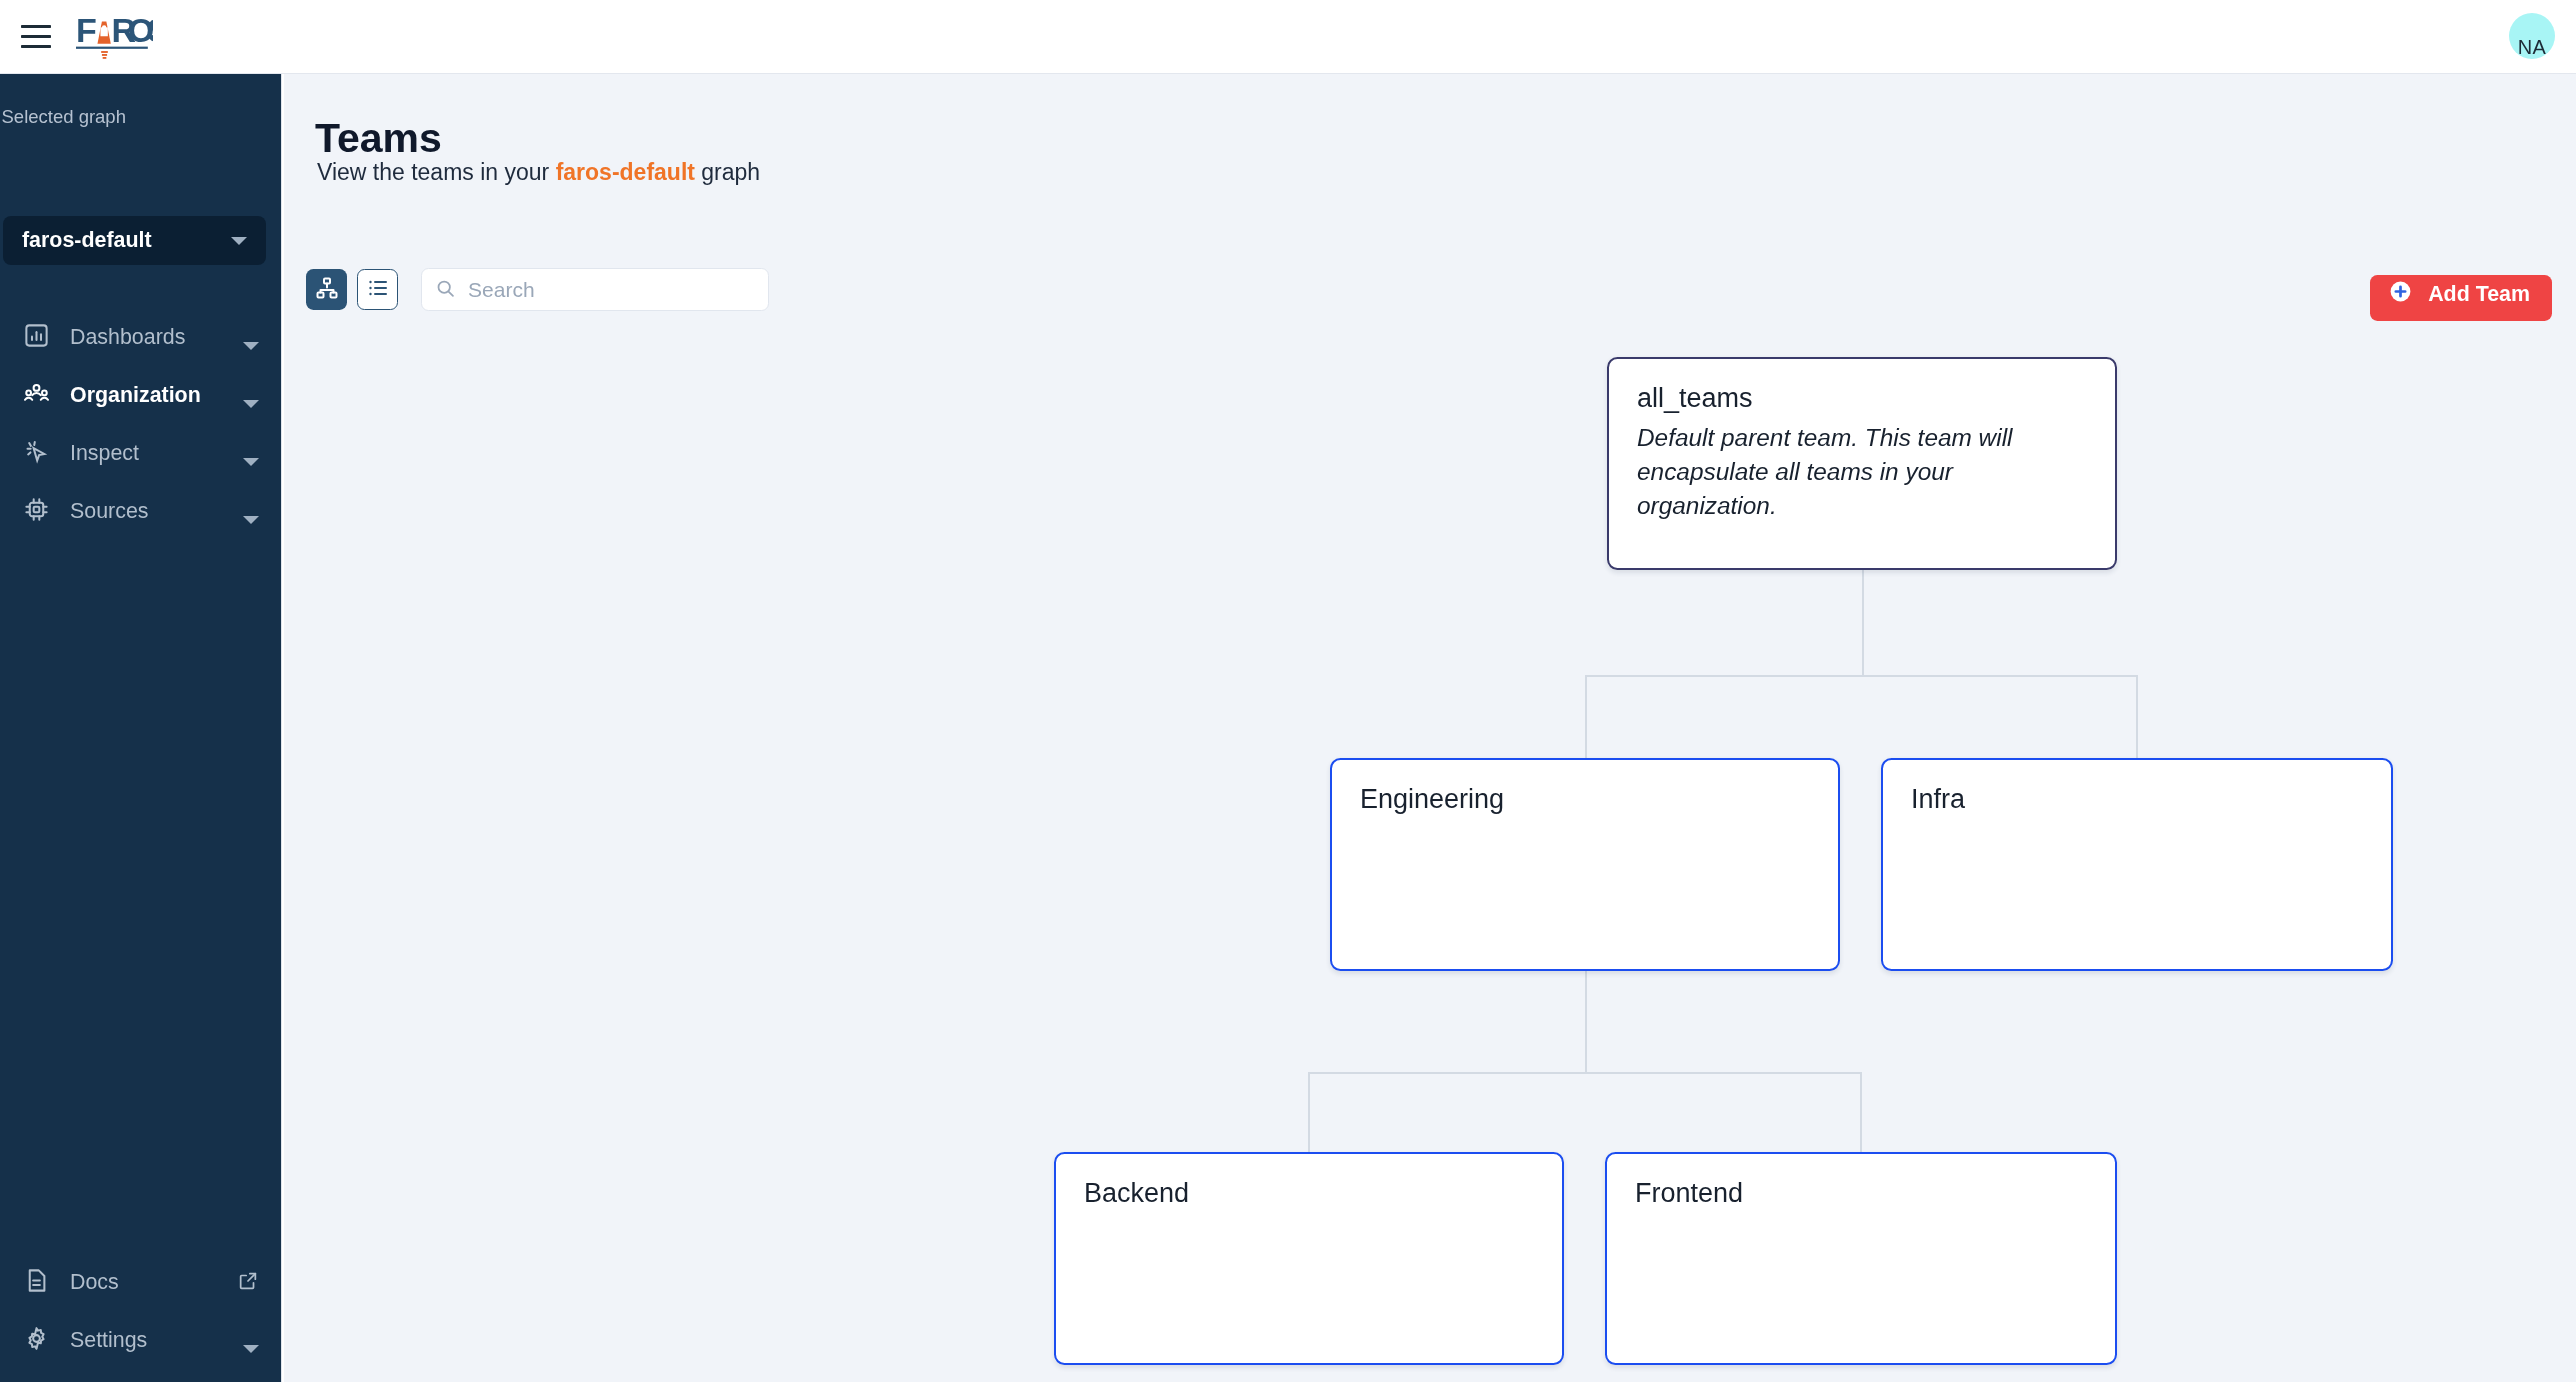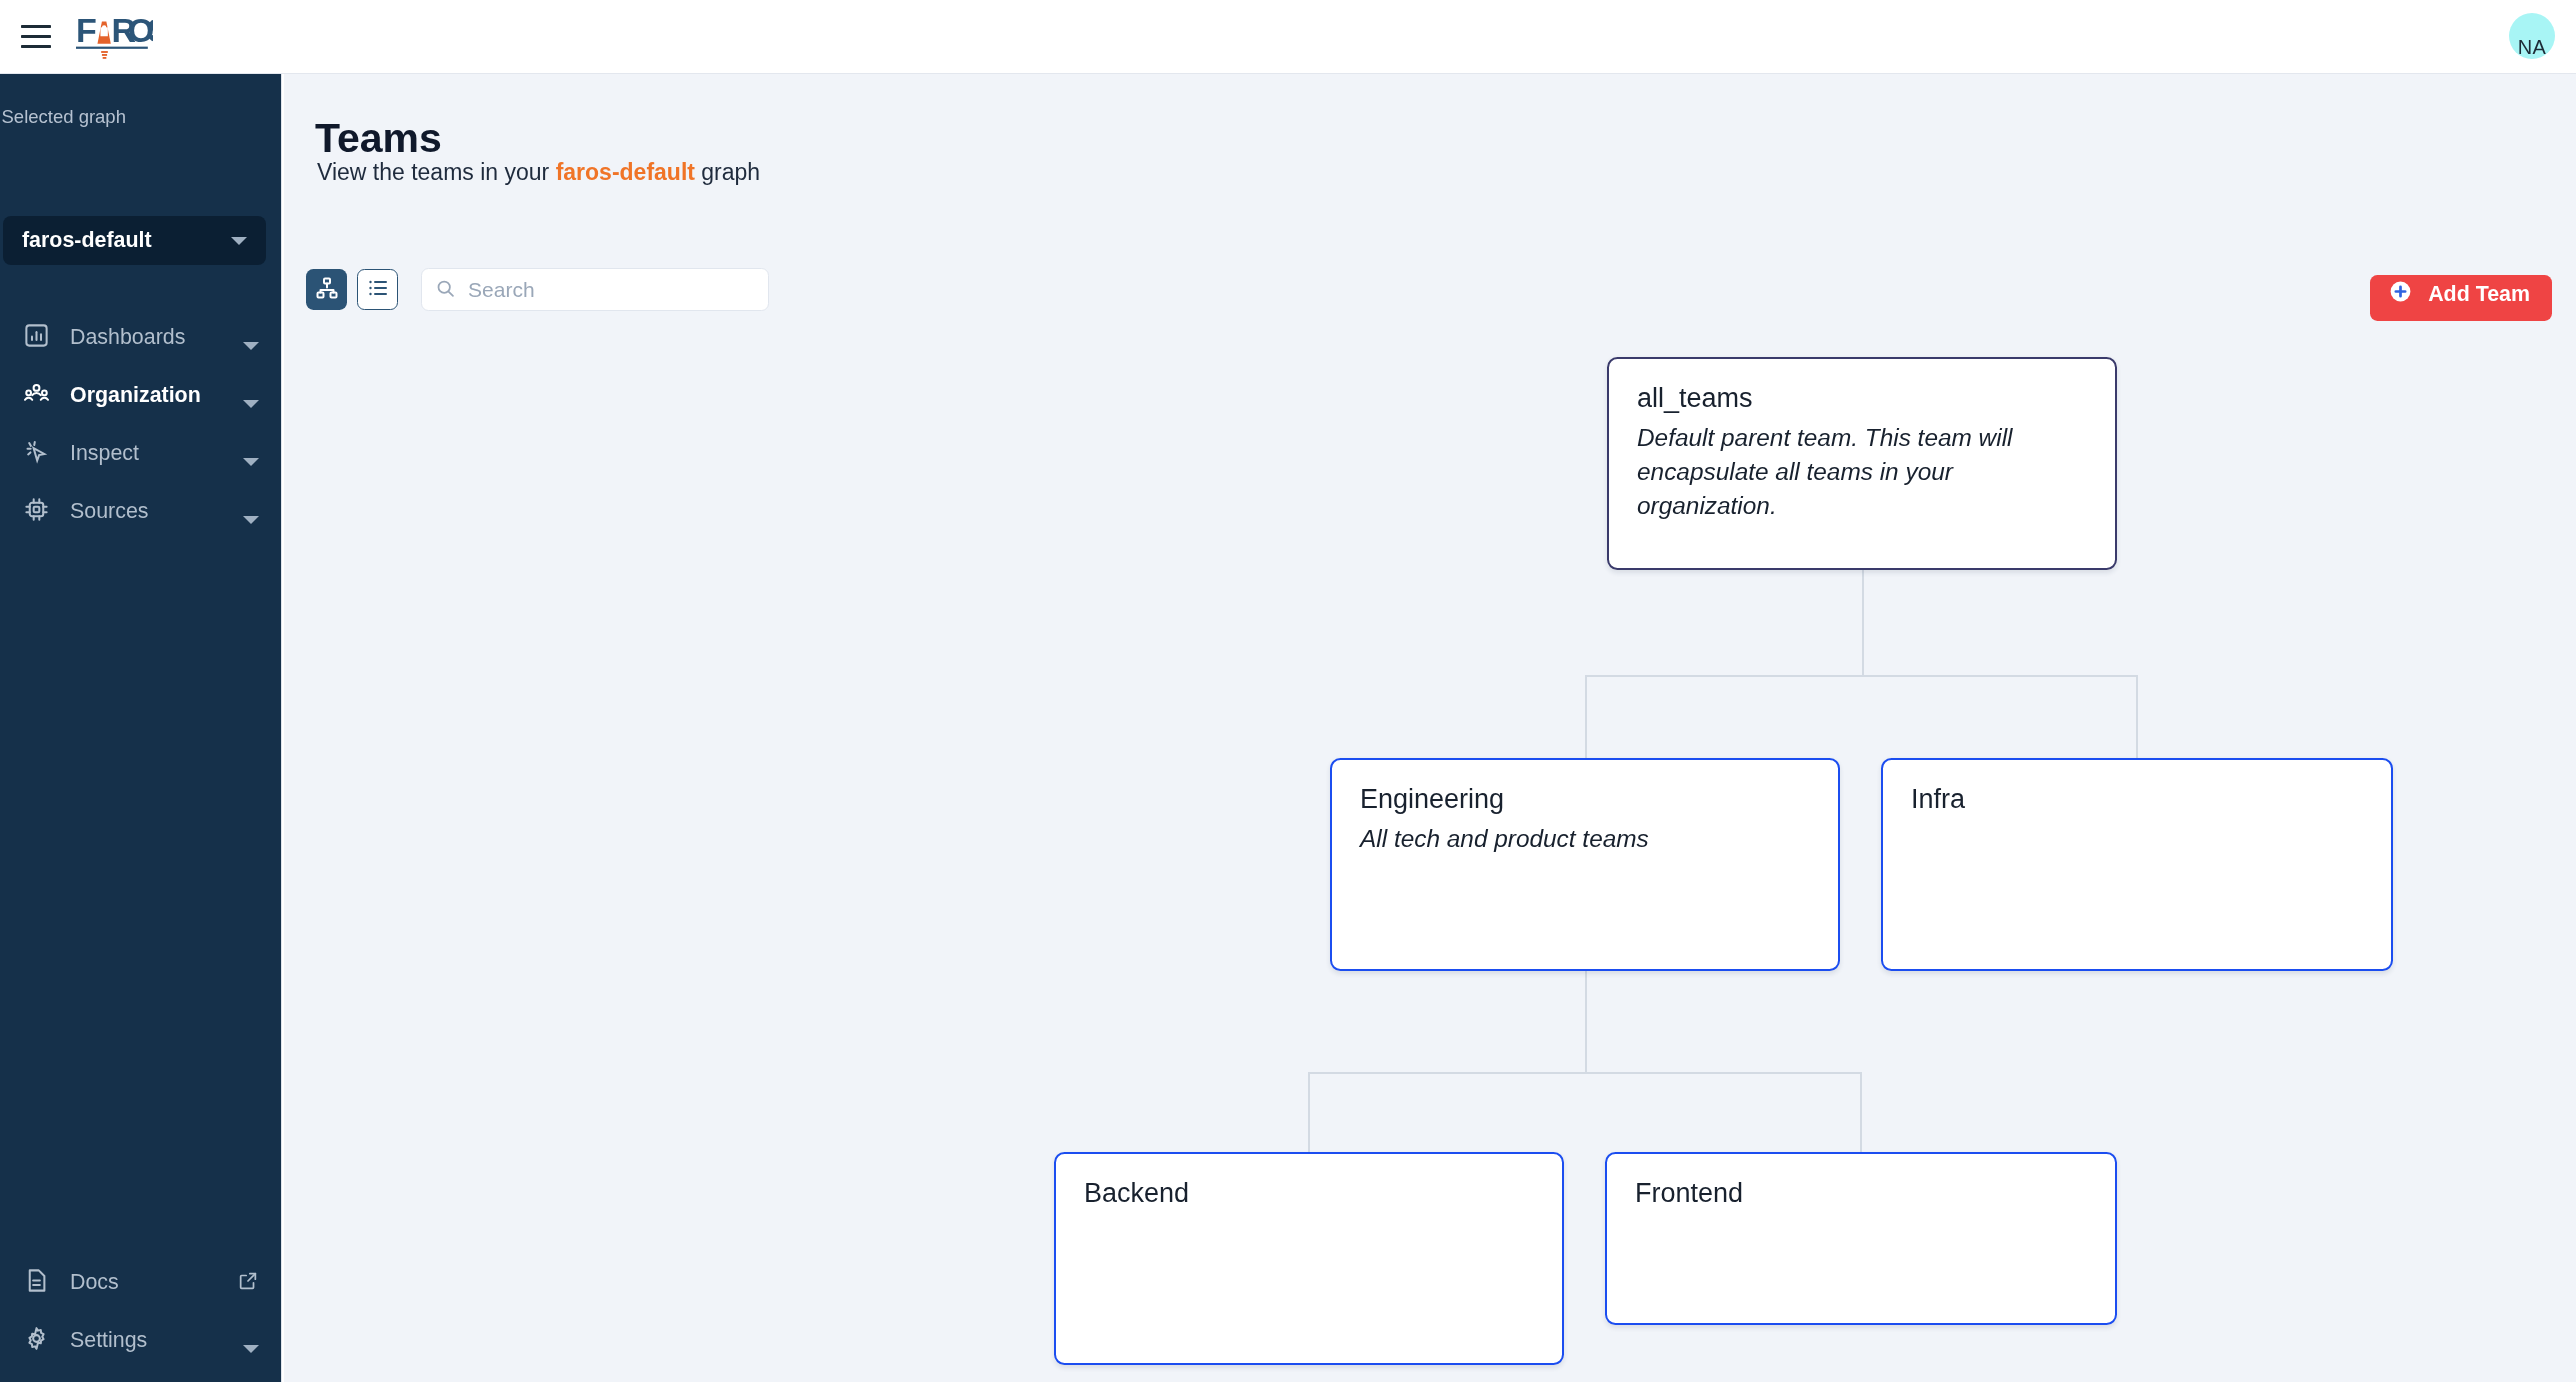--- a/index.html
+++ b/index.html
@@ -299,28 +299,27 @@
         <div class="edge" style="left: 1301px; top: 897px; width: 1.5px; height: 101px; background: rgb(211, 218, 227);"></div>
         <div class="edge" style="left: 1025px; top: 998px; width: 552px; height: 1.5px; background: rgb(211, 218, 227);"></div>
         <div class="edge" style="left: 1024px; top: 998px; width: 1.5px; height: 80px; background: rgb(211, 218, 227);"></div>
         <div class="edge" style="left: 1576px; top: 998px; width: 1.5px; height: 80px; background: rgb(211, 218, 227);"></div>
         <div class="node" style="left: 1323px; top: 283px; width: 510px; height: 213px; border: 2.2px solid rgb(58, 58, 107);">
           <div class="n-title">all_teams</div>
           <div class="n-desc">Default parent team. This team will encapsulate all teams in your organization.</div>
         </div>
         <div class="node" style="left: 1046px; top: 684px; width: 510px; height: 213px; border: 2.2px solid rgb(27, 77, 240);">
           <div class="n-title">Engineering</div>
-          <div class="n-desc">All tech and product teams</div>
         </div>
         <div class="node" style="left: 1597px; top: 684px; width: 512px; height: 213px; border: 2.2px solid rgb(27, 77, 240);">
           <div class="n-title">Infra</div>
         </div>
         <div class="node" style="left: 770px; top: 1078px; width: 510px; height: 213px; border: 2.2px solid rgb(27, 77, 240);">
           <div class="n-title">Backend</div>
         </div>
-        <div class="node" style="left: 1321px; top: 1078px; width: 512px; height: 173px; border: 2.2px solid rgb(27, 77, 240);">
+        <div class="node" style="left: 1321px; top: 1078px; width: 512px; height: 213px; border: 2.2px solid rgb(27, 77, 240);">
           <div class="n-title">Frontend</div>
         </div>
       </div>
 
   </div>
 </div>
 
 
 </body></html>

